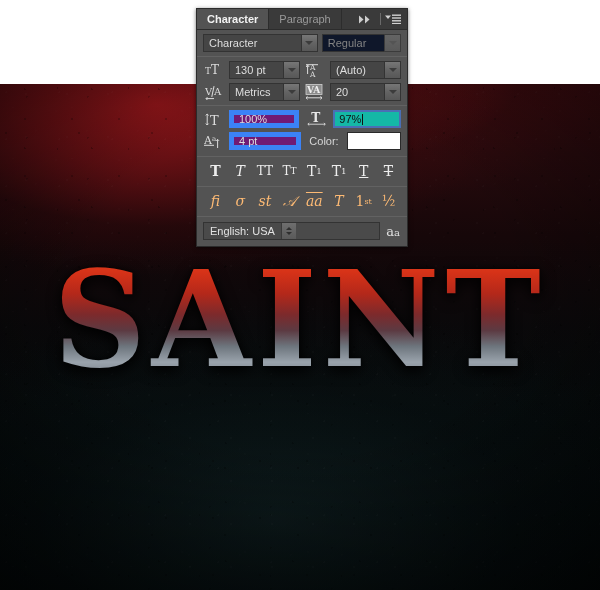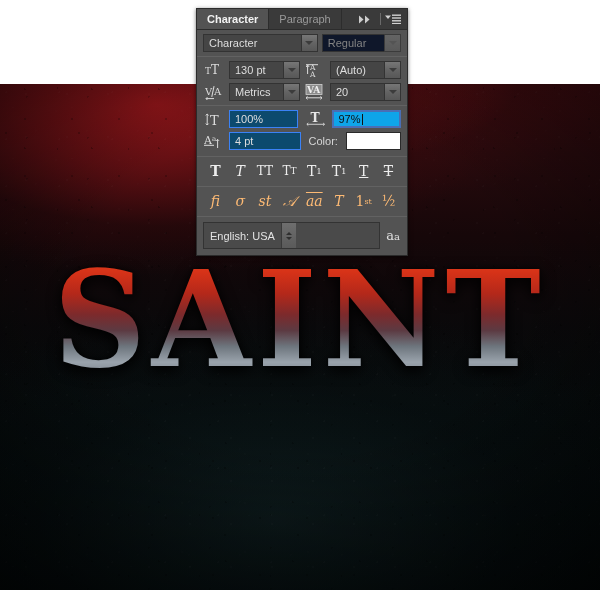--- a/index.html
+++ b/index.html
@@ -196,30 +196,30 @@
     border-right: 4px solid transparent;
     border-top: 4px solid #3c3c3c;
   }
   .field.disabled .txt { color: #838383; background: #0f172a; }
   .field.disabled .arrow { background: linear-gradient(180deg,#6a6a6a,#5b5b5b); opacity: .75; }
   .field.disabled .arrow .tri { border-top-color: #555; }
 
   
   .valuebox {
     height: 18px;
-    background: #0c4a6e;
-    border: 1px solid #3b82f6;
+    background: #701a75;
+    border: 5px solid #3b82f6;
     color: #dedede;
     display: flex; align-items: center;
     padding: 0 5px;
     font-size: 11px;
     width: 86px;
   }
   .valuebox.focused {
-    background: #0ea5e9;
+    background: #14b8a6;
     color: #111;
     border: 2px solid #4a6fb5;
     padding: 0 4px;
   }
   .caret {
     display: inline-block;
     width: 1px; height: 11px;
     background: #111;
     margin-left: 1px;
   }
@@ -254,21 +254,21 @@
   .glyph-btn sub, .glyph-btn sup { font-size: 8px; }
   .glyph-row.ot .glyph-btn { color: #fdba74; font-style: italic; cursor: default; }
 
   
   #bottom-row {
     display: flex; align-items: center; gap: 5px;
     padding: 5px 6px 6px 6px;
   }
   .combo {
     display: flex; align-items: stretch;
-    height: 27px;
+    height: 18px;
     background: #4a4a4a;
     border: 1px solid #333;
   }
   .combo .txt {
     display: flex; align-items: center;
     padding: 0 6px;
     font-size: 11px; color: #e2e2e2;
     white-space: nowrap;
     overflow: hidden;
   }

